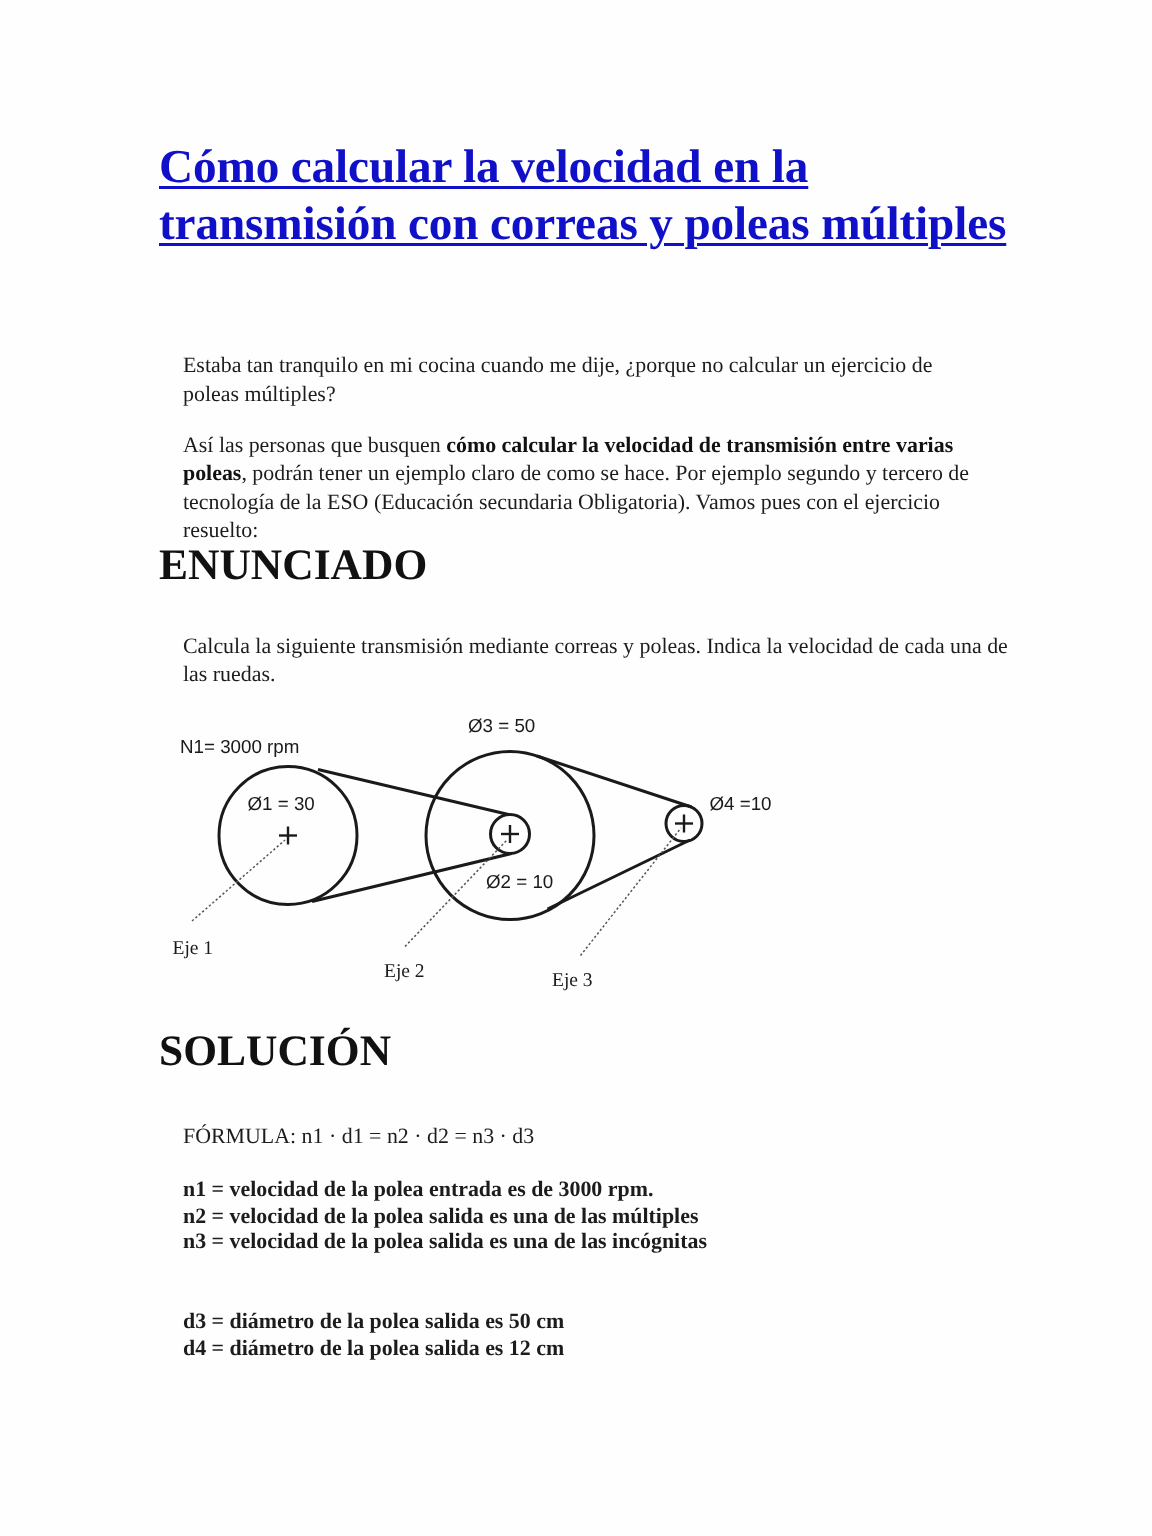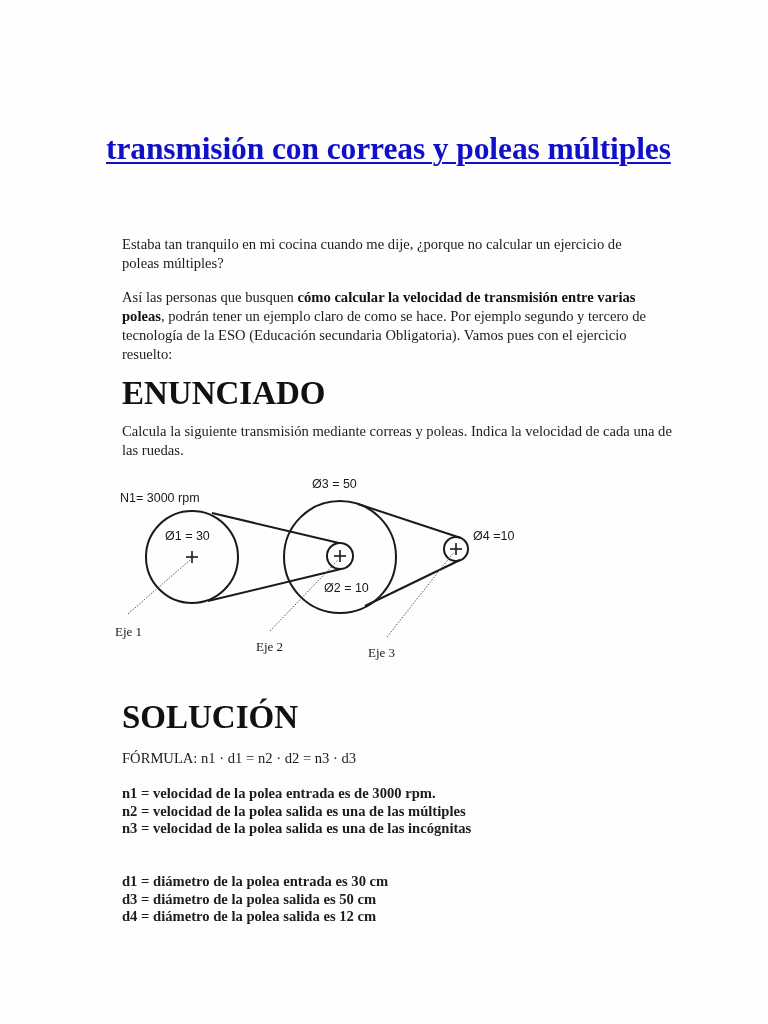--- a/index.html
+++ b/index.html
@@ -45,22 +45,22 @@
       margin: 16px;
       font-size: 14.6px;
       line-height: 19px;
       width: 540px;
       color: #1c1c1c;
     }
     .para b { font-weight: bold; color: #111; }
     .heading {
       position: absolute;
       left: 0;
-      margin: 16px;
-      font-size: 33px;
+      margin: 0;
+      font-size: 29px;
       line-height: 30px;
       font-weight: bold;
       color: #111;
     }
     .lines div {
       height: 17.5px;
       white-space: nowrap;
       font-weight: bold;
     }
     .diagram {
@@ -80,21 +80,21 @@
       font-size: 13px;
     }
   </style>
 </head>
 <body>
 
 <div class="page">
 
   <h1 class="title">
     <a>
-      <br>
+      <span>Cómo calcular la velocidad en la</span><br>
       <span>transmisión con correas y poleas múltiples</span>
     </a>
   </h1>
 
   <p class="para" style="top:219px;">Estaba tan tranquilo en mi cocina cuando me dije, ¿porque no calcular un ejercicio de poleas múltiples?</p>
 
   <p class="para" style="top:272px;"><span>Así las personas que busquen </span><b>cómo calcular la velocidad de transmisión entre varias poleas</b><span>, podrán tener un ejemplo claro de como se hace. Por ejemplo segundo y tercero de tecnología de la ESO (Educación secundaria Obligatoria). Vamos pues con el ejercicio resuelto:</span></p>
 
   <h2 class="heading" style="top:362px;">ENUNCIADO</h2>
 
@@ -104,21 +104,20 @@
 
   <p class="para" style="top:733px;">FÓRMULA:  n1 · d1 = n2 · d2 = n3 · d3</p>
 
   <div class="para lines" style="top:768px;">
     <div>n1 = velocidad de la polea entrada es de 3000 rpm.</div>
     <div>n2 = velocidad de la polea salida es una de las múltiples</div>
     <div>n3 = velocidad de la polea salida es una de las incógnitas</div>
   </div>
 
   <div class="para lines" style="top:856px;">
-    <div>d1 = diámetro de la polea entrada es 30 cm</div>
     <div>d3 = diámetro de la polea salida es 50 cm</div>
     <div>d4 = diámetro de la polea salida es 12 cm</div>
   </div>
 </div>
 
 <div class="diagram">
   <svg width="440" height="200" viewBox="100 470 440 200" xmlns="http://www.w3.org/2000/svg">
     <g fill="none" stroke="#1a1a1a" stroke-width="2">
 
       <circle cx="192" cy="557" r="46"></circle>

